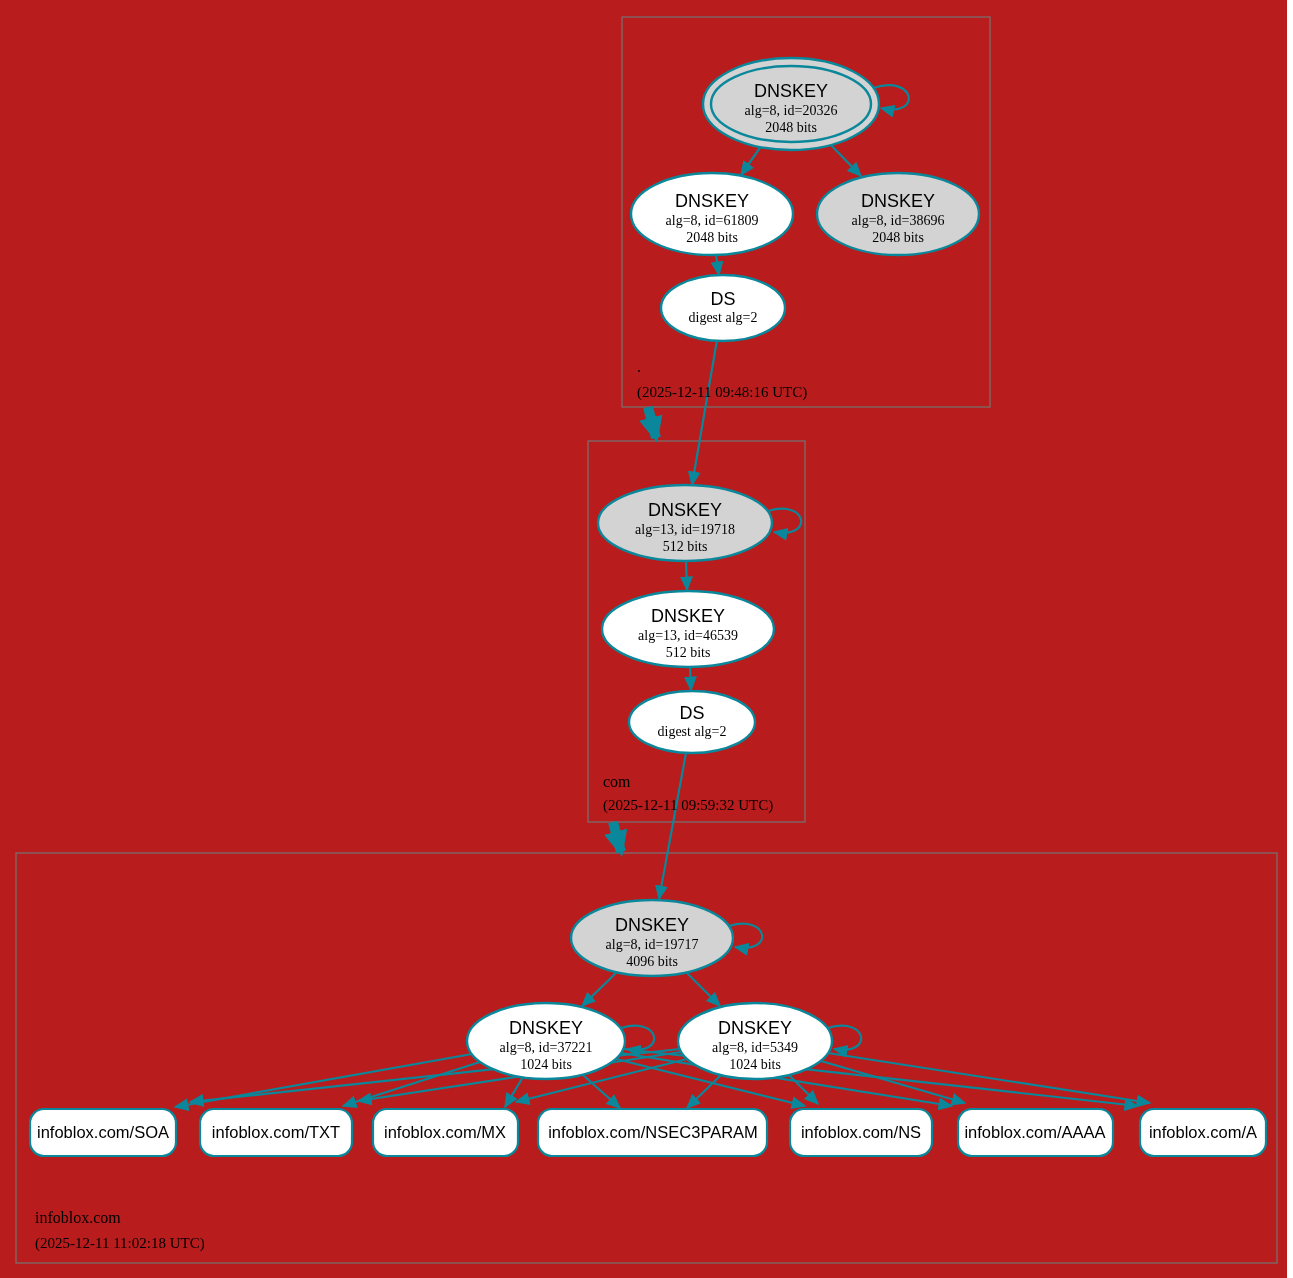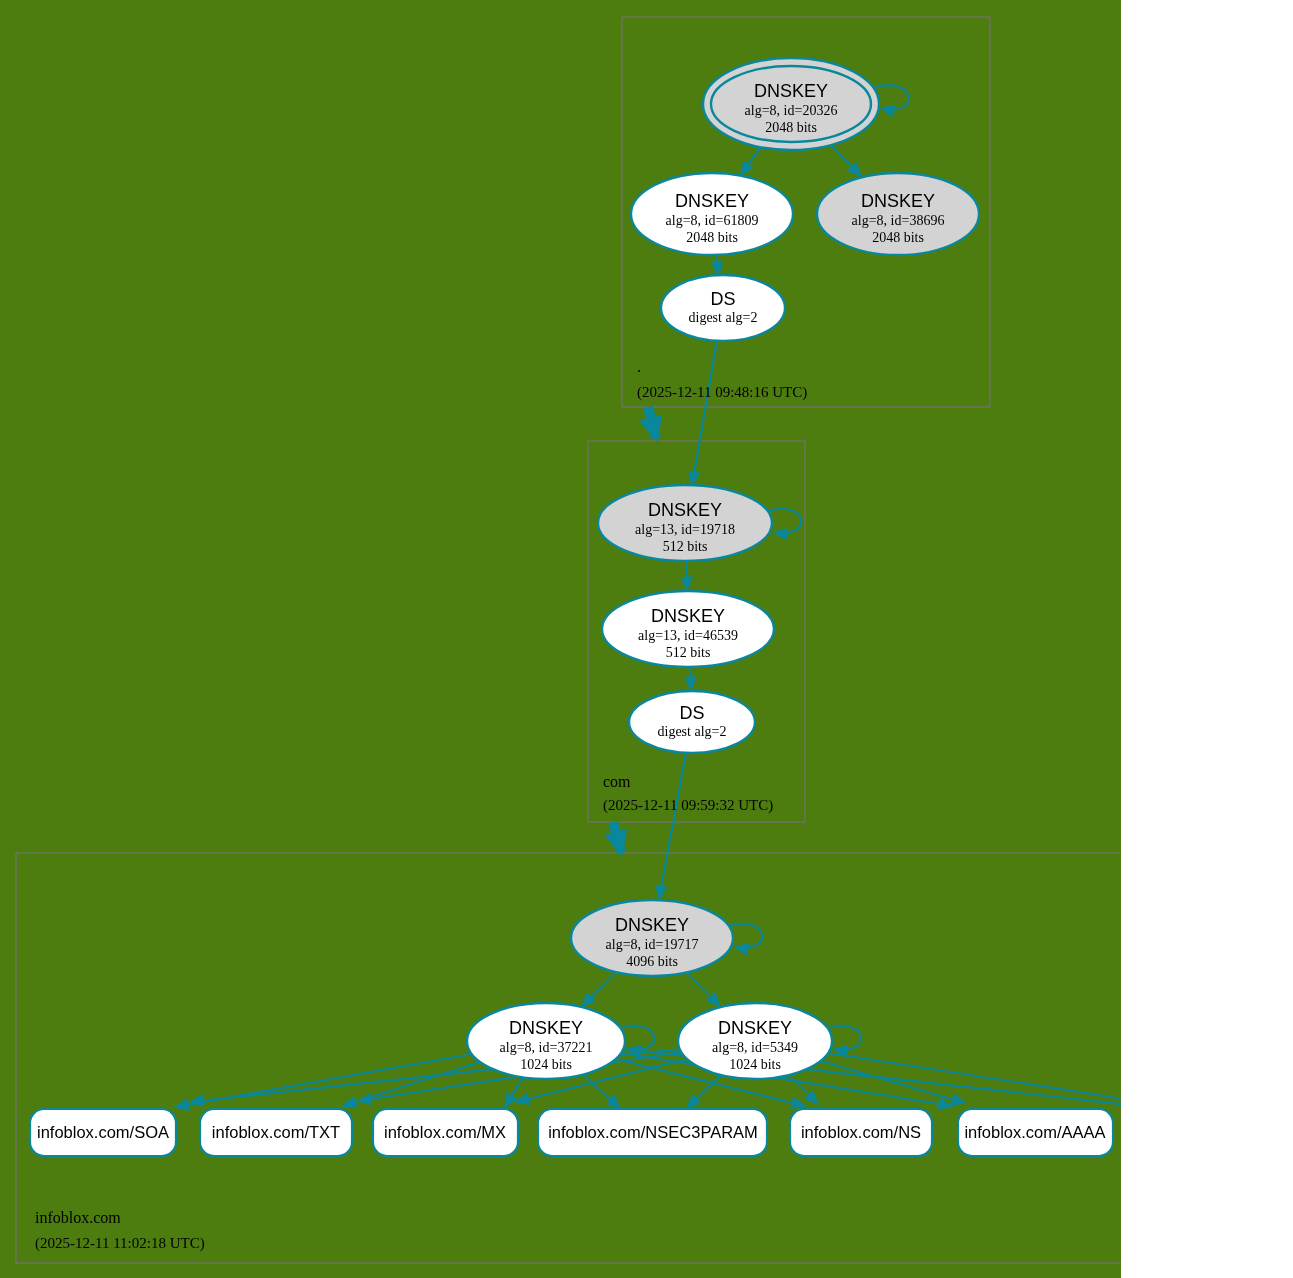--- a/index.html
+++ b/index.html
@@ -1,16 +1,16 @@
 <!DOCTYPE html>
 <html><head>
 <meta charset="utf-8">
 <style>
   html,body{margin:0;padding:0;background:#ffffff;}
-  .stage{position:relative;width:1121px;height:1278px;background:#4d7c0f;overflow:hidden;}
+  .stage{position:relative;width:1287px;height:1278px;background:#b91c1c;overflow:hidden;}
   svg{display:block;}
   .zonebox{fill:none;stroke:#737373;stroke-width:1.2;}
   .edge{fill:none;stroke:#0a879a;stroke-width:2.2;}
   .edge-thick{fill:none;stroke:#0a879a;stroke-width:10;}
   .nodeshape{stroke:#0a879a;stroke-width:2.4;}
   .fill-gray{fill:#d3d3d3;}
   .fill-white{fill:#ffffff;}
   .fill-none{fill:none;}
   .rrbox{fill:#ffffff;stroke:#0a879a;stroke-width:2.2;}
   text{fill:#000000;}

